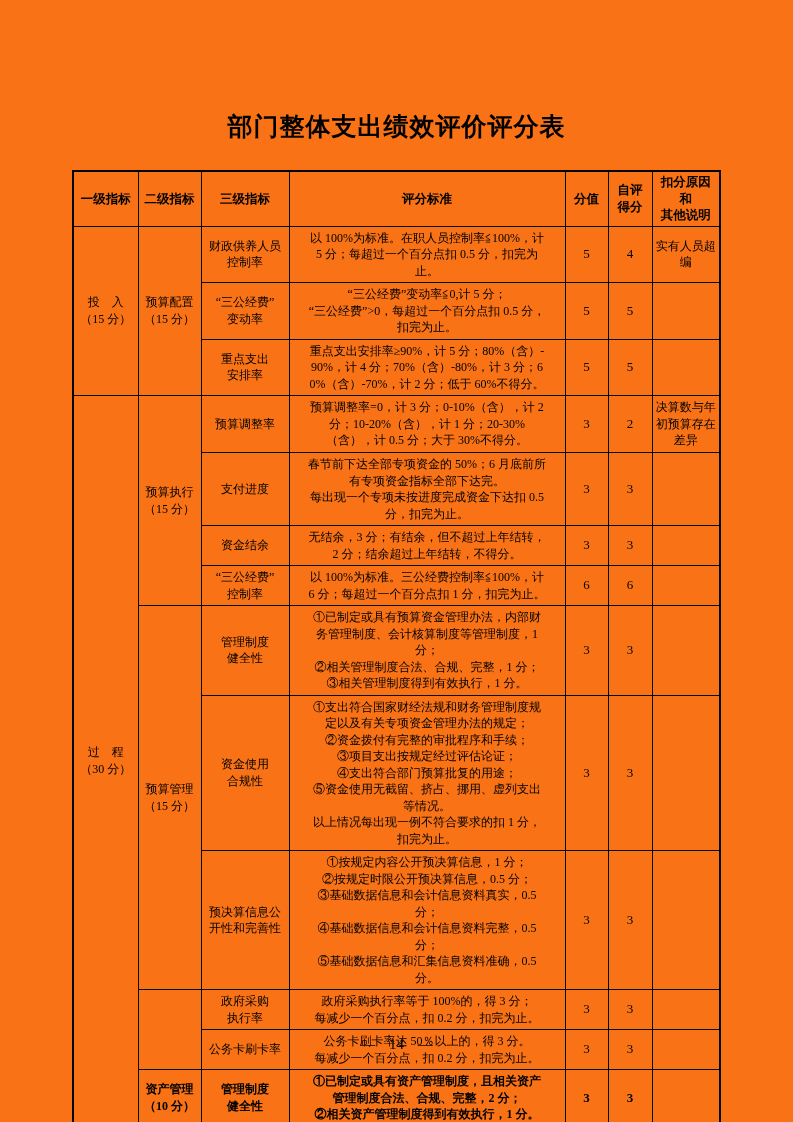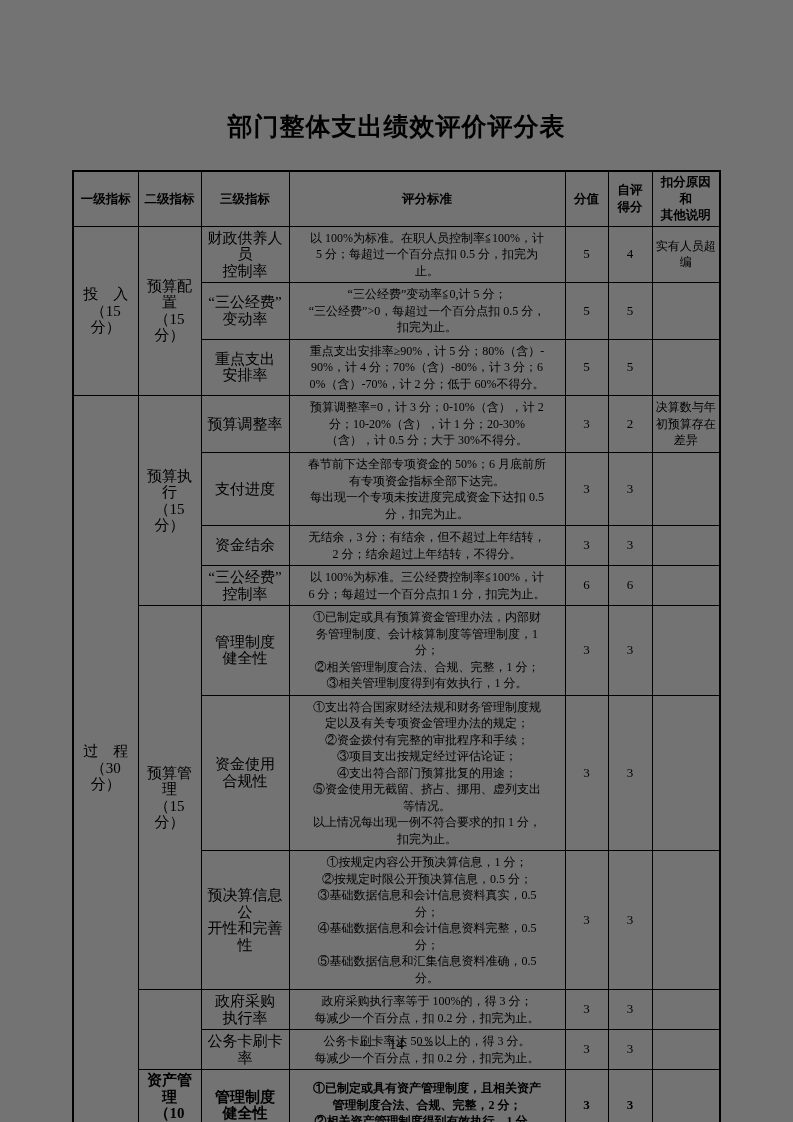--- a/index.html
+++ b/index.html
@@ -1,20 +1,20 @@
 <!DOCTYPE html>
 <html lang="zh"><head>
 <meta charset="utf-8">
 <style>
   html, body { margin: 0; padding: 0; background: #ffffff; }
   .page {
     position: relative;
     width: 793px;
     height: 1122px;
-    background: #737373;
+    background: #f97316;
     color: #000000;
     font-family: "Liberation Serif", "DejaVu Serif", serif;
     overflow: hidden;
   }
   .doc-title {
     position: absolute;
     top: 110px;
     left: 0;
     width: 100%;
     margin: 0;
@@ -49,21 +49,21 @@
     font-size: 12.5px;
   }
   .score-table td.criteria {
     text-align: center;
     padding: 3px 18px;
   }
   .score-table td.num {
     font-size: 13px;
   }
   .score-table td.lvl {
-    font-size: 15px;
+    font-size: 12px;
   }
   tr.hd  { height: 36px; }
   tr.r0  { height: 40px; }
   tr.r1  { height: 54px; }
   tr.r2  { height: 51px; margin-left: 18px; }
   tr.r3  { height: 57px; }
   tr.r4  { height: 71px; }
   tr.r5  { height: 36px; }
   tr.r6  { height: 36px; }
   tr.r7  { height: 65px; }

